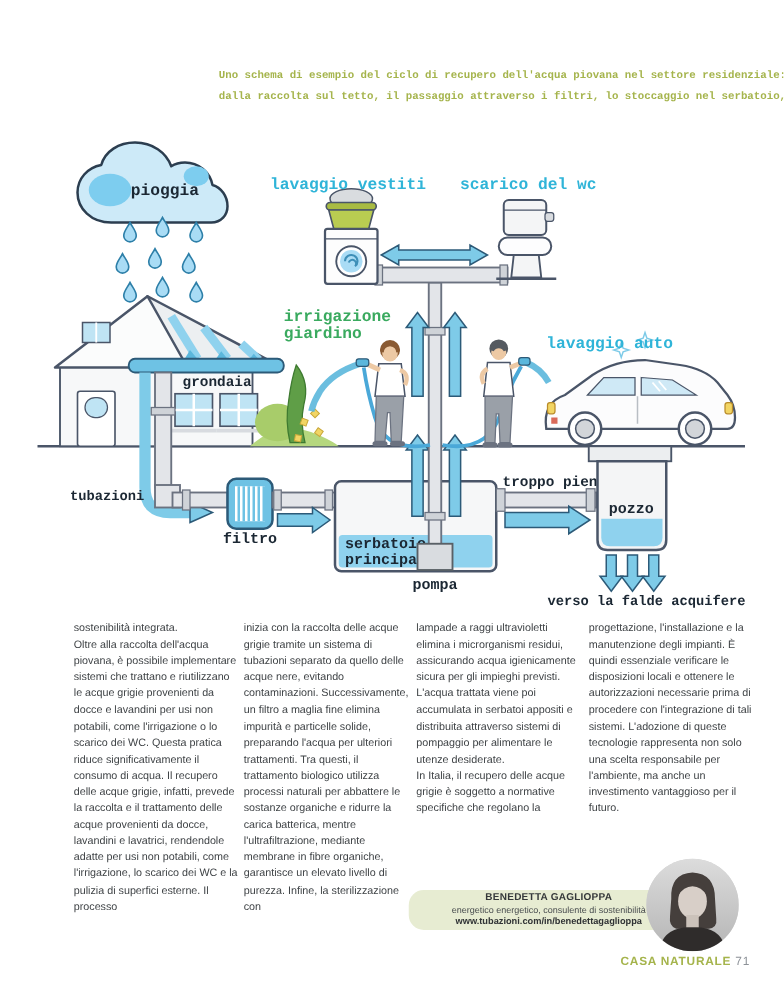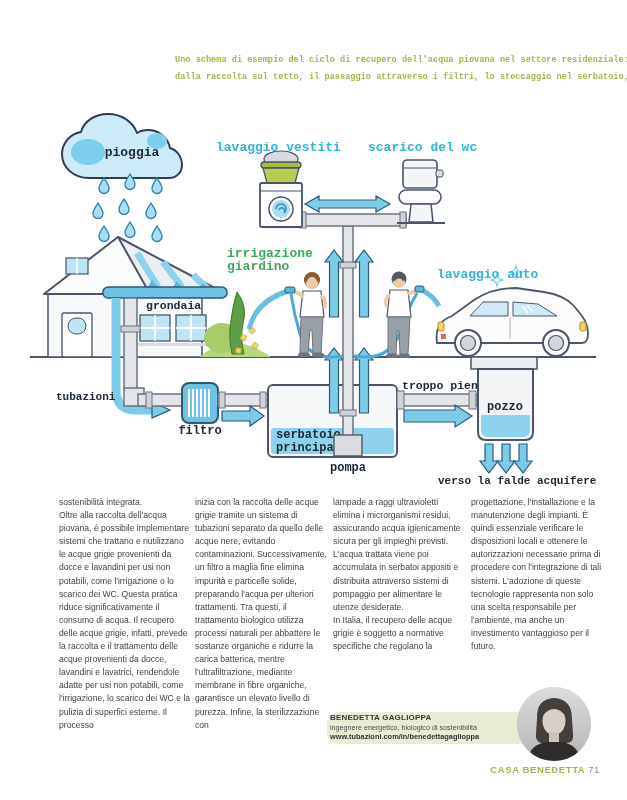--- a/index.html
+++ b/index.html
@@ -16,21 +16,21 @@
   .dlabel-teal{fill:#2fb4d8;}
   .dlabel-green{fill:#3aaa5f;}
   
   .col{position:absolute;top:496px;width:133px;font-size:8.6px;line-height:13.1px;
        color:#3f4346;margin-left:23px;}
   .col p{margin:0;}
   .c1{left:36px;} .c2{left:172px;} .c3{left:310px;} .c4{left:448px;}
   
   .author-band{position:absolute;left:327px;top:712px;width:226px;height:32px;
                background:#e7ecd2;border-radius:12px 0 0 12px;}
-  .author-text{position:absolute;left:330px;top:713px;width:186px;text-align:left;}
+  .author-text{position:absolute;left:346px;top:713px;width:186px;text-align:center;}
   .author-name{font-size:8px;font-weight:bold;color:#35383a;letter-spacing:.2px;line-height:10px;}
   .author-role{font-size:7.2px;color:#4a4e50;line-height:9px;}
   .author-link{font-size:7.4px;font-weight:bold;color:#303335;line-height:9px;}
   .author-photo{position:absolute;left:517px;top:687px;width:74px;height:74px;
                 border-radius:50%;overflow:hidden;background:#cfcfcf;}
   
   .footer{position:absolute;left:420px;top:764px;width:180px;text-align:right;
           font-size:9.5px;font-weight:bold;letter-spacing:.6px;}
   .footer .mag{color:#a5b44c;}
   .footer .num{color:#8d9298;font-weight:normal;text-align:right;}
@@ -299,38 +299,38 @@
     <p>progettazione, l'installazione e la manutenzione degli impianti. È quindi essenziale verificare le disposizioni locali e ottenere le autorizzazioni necessarie prima di procedere con l'integrazione di tali sistemi. L'adozione di queste tecnologie rappresenta non solo una scelta responsabile per l'ambiente, ma anche un investimento vantaggioso per il futuro.</p>
   </div>
   <div class="col c3">
     <p>lampade a raggi ultravioletti elimina i microrganismi residui, assicurando acqua igienicamente sicura per gli impieghi previsti. L'acqua trattata viene poi accumulata in serbatoi appositi e distribuita attraverso sistemi di pompaggio per alimentare le utenze desiderate.</p>
     <p>In Italia, il recupero delle acque grigie è soggetto a normative specifiche che regolano la</p>
   </div>
 
   <div class="author-band"></div>
   <div class="author-text">
     <div class="author-name">BENEDETTA GAGLIOPPA</div>
-    <div class="author-role">ingegnere energetico, biologico di sostenibilità</div>
+    <div class="author-role">energetico energetico, consulente di sostenibilità</div>
     <div class="author-link">www.tubazioni.com/in/benedettagaglioppa</div>
   </div>
   <div class="author-photo">
     <svg width="74" height="74" viewBox="0 0 74 74">
       <defs>
         <linearGradient id="pbg" x1="0" y1="0" x2="0" y2="1">
           <stop offset="0" stop-color="#dcdcdc"></stop>
             <stop offset="1" stop-color="#b5b5b5"></stop>
         </linearGradient>
       </defs>
       <rect width="74" height="74" fill="url(#pbg)"></rect>
       <path d="M20,32 Q19,12 37,11 Q55,12 55,32 L56,48 Q57,55 50,56 L24,56 Q18,54 19,46 Z" fill="#453f3c"></path>
       <ellipse cx="37" cy="34" rx="11.5" ry="14" fill="#d8cfc8"></ellipse>
       <path d="M25,30 Q26,17 37,17 Q48,17 49,30 Q44,22 37,22 Q30,22 25,30 Z" fill="#453f3c"></path>
       <rect x="32" y="45" width="10" height="10" fill="#cbc2ba"></rect>
       <path d="M10,74 Q13,57 30,55 H44 Q61,57 64,74 Z" fill="#2f2c2b"></path>
     </svg>
   </div>
 
   <div class="footer">
-    <span class="mag">CASA BENEDETTA</span>
+    <span class="mag">CASA NATURALE</span>
     <span class="num">71</span>
   </div>
 
 </div>
 
 </body></html>

